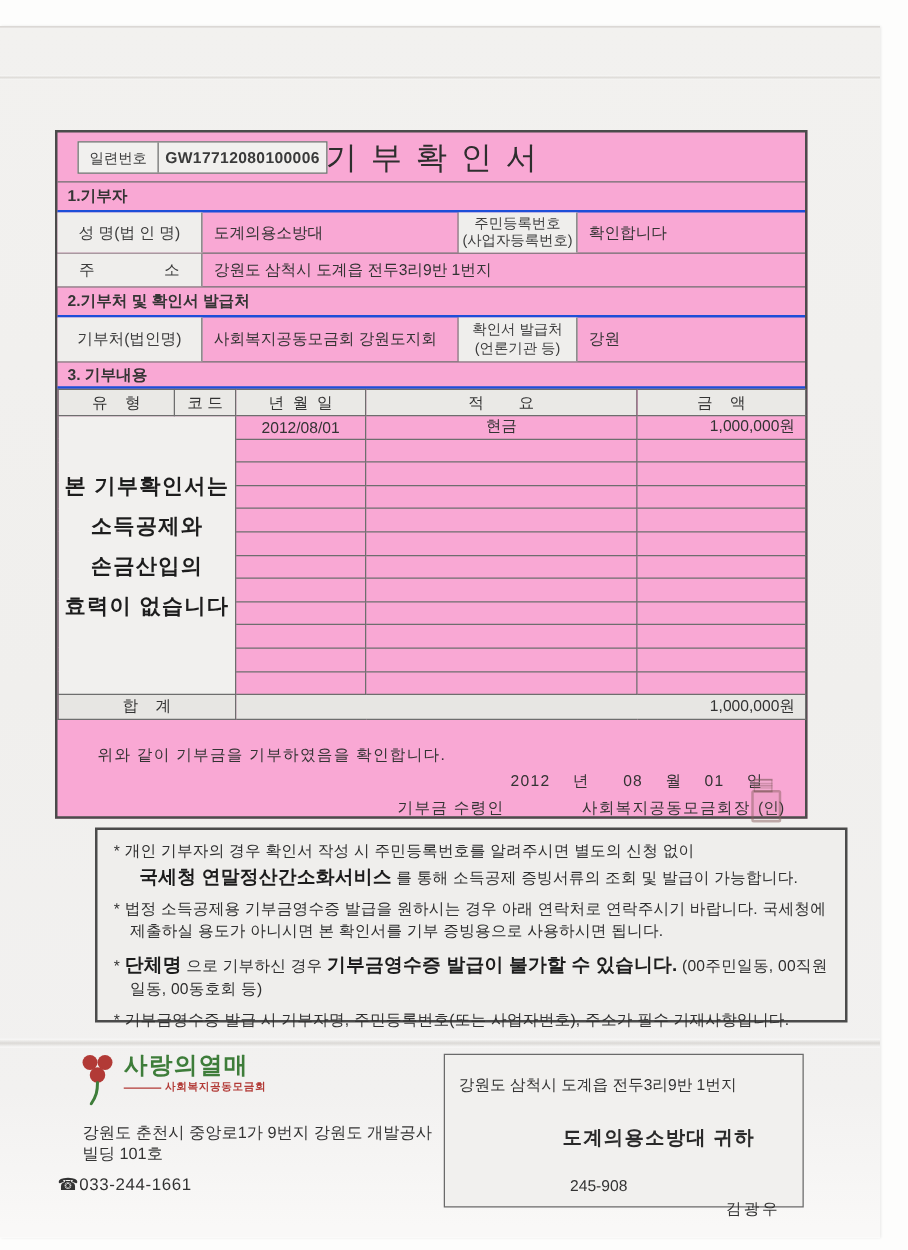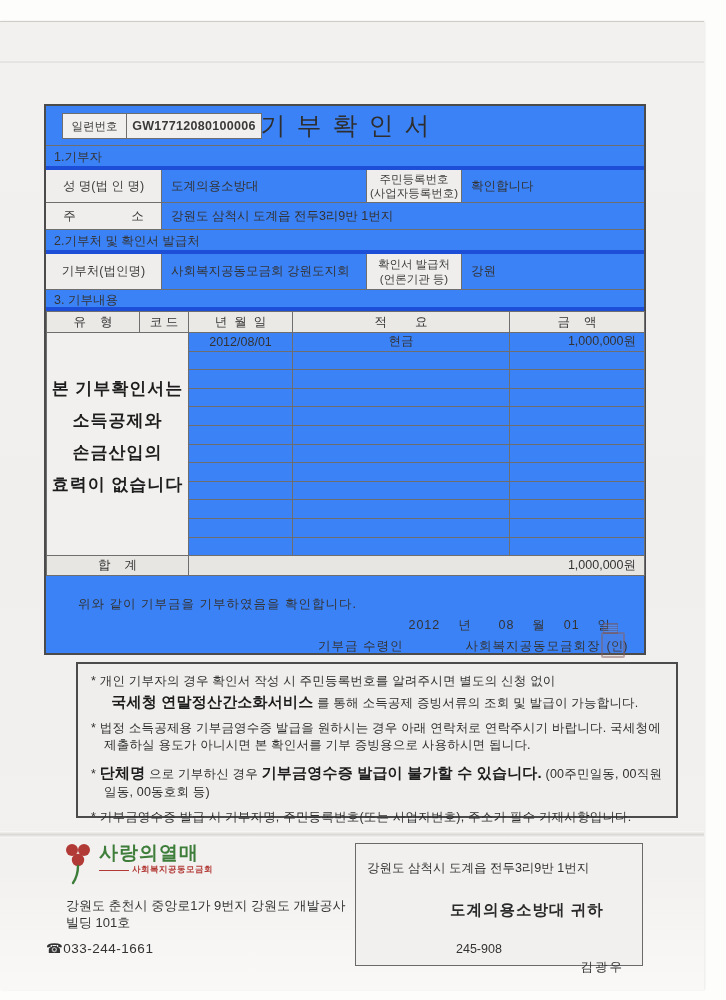--- a/index.html
+++ b/index.html
@@ -18,34 +18,34 @@
   }
   .crease-a { position:absolute; left:0; top:60px; width:704px; height:4px;
     background:linear-gradient(180deg,rgba(255,255,255,.6),rgba(190,186,180,.35),rgba(255,255,255,.5)); }
   .crease-b { position:absolute; left:0; top:831px; width:704px; height:7px;
     background:linear-gradient(180deg,rgba(255,255,255,.7),rgba(185,181,175,.4),rgba(255,255,255,.6)); }
   #content { position:absolute; inset:0; }
 
   
   #form-box {
     position:absolute; left:44px; top:104px; width:602px; height:551px;
-    border:2px solid #4b4b4b; background:#3b82f6; font-size:12.5px;
+    border:2px solid #4b4b4b; background:#f9a8d4; font-size:12.5px;
   }
   .form-header { position:relative; height:40px; border-bottom:1px solid #6e6e6e;
     display:flex; align-items:center; justify-content:center; }
   .serial-box { position:absolute; left:16px; top:7px; height:26px; display:flex;
     border:1px solid #6e6e6e; background:#f1f0ee; }
   .serial-box .lab { width:64px; display:flex; align-items:center; justify-content:center;
     border-right:1px solid #6e6e6e; font-size:11.5px; color:#3c3c3c; }
   .serial-box .val { width:134px; display:flex; align-items:center; justify-content:center;
     font-size:12.5px; color:#3a3a3a; letter-spacing:.3px;font-weight:bold; }
   .doc-title { font-size:25px; letter-spacing:11px; font-weight:500; color:#2e2e2e; padding-left:11px; }
 
-  .sec-head { height:24px; line-height:23px; padding-left:8px; border-bottom:4px solid #1d4ed8;
-    font-size:12.5px; color:#353535; }
+  .sec-head { height:24px; line-height:23px; padding-left:8px; border-bottom:2px solid #1d4ed8;
+    font-size:12.5px; color:#353535;font-weight:bold; }
   .sec-head.h3 { height:21px; line-height:20px; }
 
   .grid-row { display:grid; border-bottom:1px solid #6e6e6e; }
   .grid-row > div { border-right:1px solid #6e6e6e; display:flex; align-items:center; }
   .grid-row > div:last-child { border-right:none; }
   .cols-4 { grid-template-columns:116px 205px 95px auto; }
   .cols-2 { grid-template-columns:116px auto; }
   .row-name { height:33px; }
   .row-addr { height:27px; }
   .row-org  { height:36px; }

